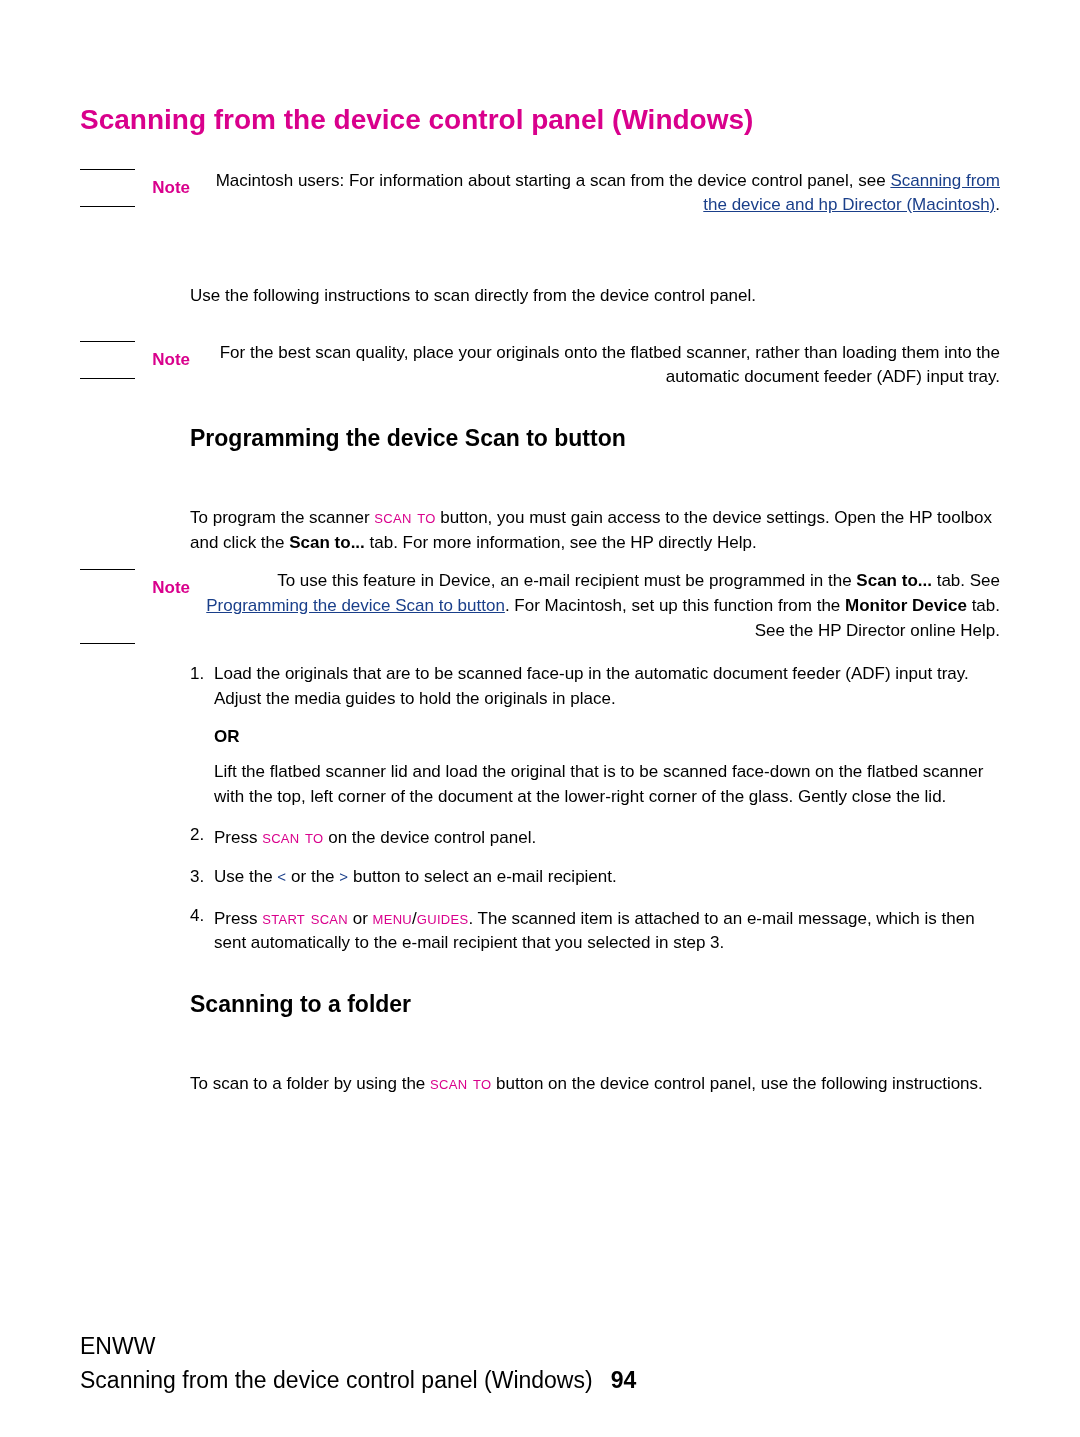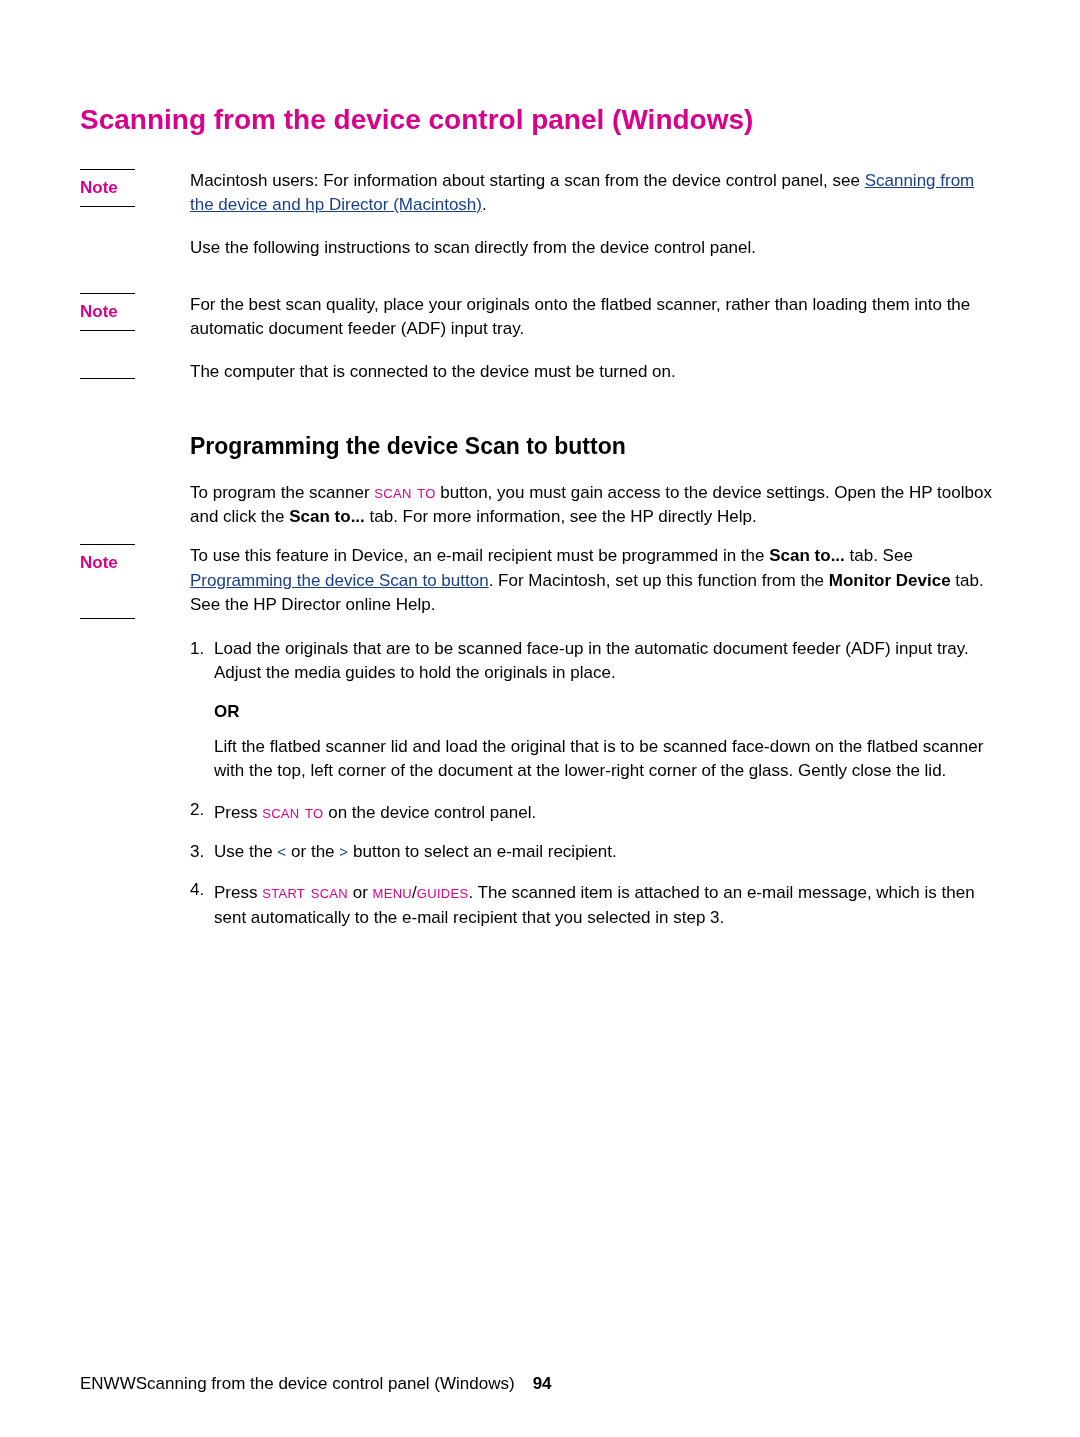--- a/index.html
+++ b/index.html
@@ -22,20 +22,21 @@
     }
     h1 {
       color: #d9008c;
       font-size: 28px;
       font-weight: bold;
       margin-bottom: 28px;
     }
     .note-row {
       display: flex;
       margin-bottom: 18px;
+      text-align: right;
     }
     .note-label-col {
       width: 110px;
       flex-shrink: 0;
       position: relative;
     }
     .note-label {
       color: #d9008c;
       font-weight: bold;
       font-size: 17px;
@@ -110,32 +111,35 @@
     }
     .sub-para {
       margin-bottom: 14px;
     }
     .footer {
       position: absolute;
       bottom: 40px;
       left: 80px;
       right: 80px;
       display: flex;
-      font-size: 17px;
+      justify-content: space-between;
+      font-size: 23px;
+      flex-direction: column;
     }
     .footer-right {
       display: flex;
       gap: 18px;
       align-items: baseline;
     }
     .page-num {
       font-weight: bold;
     }
     .para {
       margin-bottom: 14px;
+      margin-top: 48px;
     }
   </style>
 </head>
 <body>
 
 <div class="page">
 
   <h1>Scanning from the device control panel (Windows)</h1>
 
   <div class="note-row">
@@ -156,26 +160,20 @@
 
   <div class="note-row">
     <div class="note-label-col">
       <div class="note-rule-top"></div>
       <div class="note-label">Note</div>
       <div class="note-rule-bottom"></div>
     </div>
     <div class="note-content">For the best scan quality, place your originals onto the flatbed scanner, rather than loading them into the automatic document feeder (ADF) input tray.</div>
   </div>
 
-  <div class="body-row">
-    <div class="body-label-col">
-       <div class="note-rule-bottom" style="margin-top:18px;"></div>
-    </div>
-    <div class="body-content para">The computer that is connected to the device must be turned on.</div>
-  </div>
 
   <div class="content-indent">
     <h2>Programming the device Scan to button</h2>
     <p class="para">
       <span>To program the scanner </span><span class="smallcaps">scan to</span><span> button, you must gain access to the device settings. Open the HP toolbox and click the </span><b>Scan to...</b><span> tab. For more information, see the HP directly Help.</span>
     </p>
   </div>
 
 
   <div class="note-row">
@@ -201,20 +199,26 @@
       </li>
       <li>
         <span>Use the </span><span class="smallcaps-blue">&lt;</span><span> or the </span><span class="smallcaps-blue">&gt;</span><span> button to select an e-mail recipient.</span>
       </li>
       <li>
         <span>Press </span><span class="smallcaps">start scan</span><span> or </span><span class="smallcaps">menu</span><span>/</span><span class="smallcaps">guides</span><span>. The scanned item is attached to an e-mail message, which is then sent automatically to the e-mail recipient that you selected in step 3.</span>
       </li>
     </ol>
   </div>
 
+  <div class="content-indent">
+    <h2>Scanning to a folder</h2>
+    <p class="para">
+      <span>To scan to a folder by using the </span><span class="smallcaps">scan to</span><span> button on the device control panel, use the following instructions.</span>
+    </p>
+  </div>
 
 </div>
 
 <div class="footer">
   <div>ENWW</div>
   <div class="footer-right">
     <span>Scanning from the device control panel (Windows)</span>
     <span class="page-num">94</span>
   </div>
 </div>

